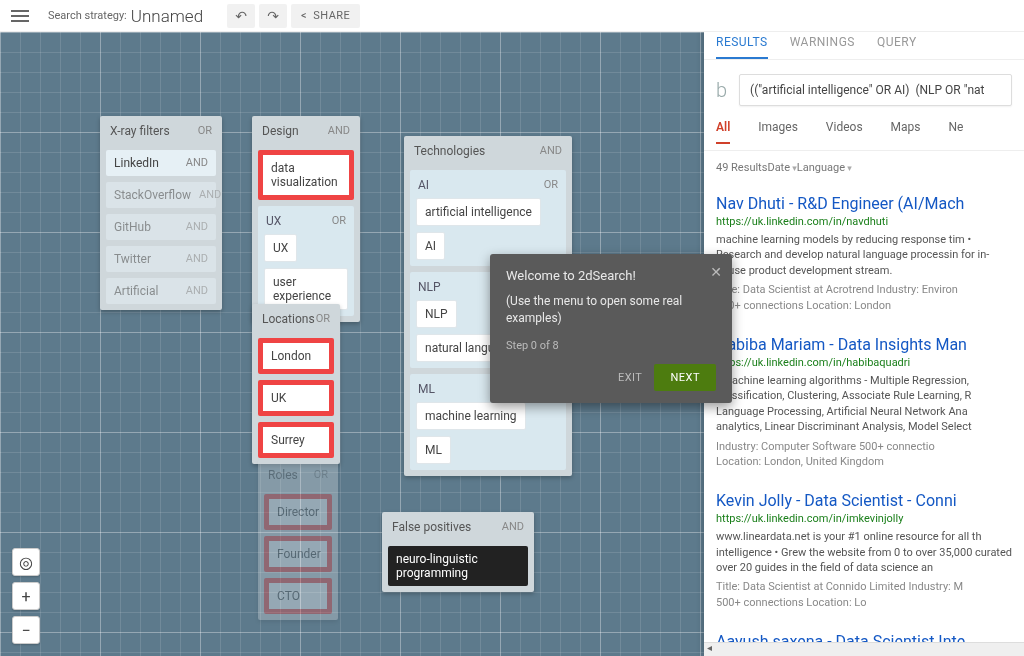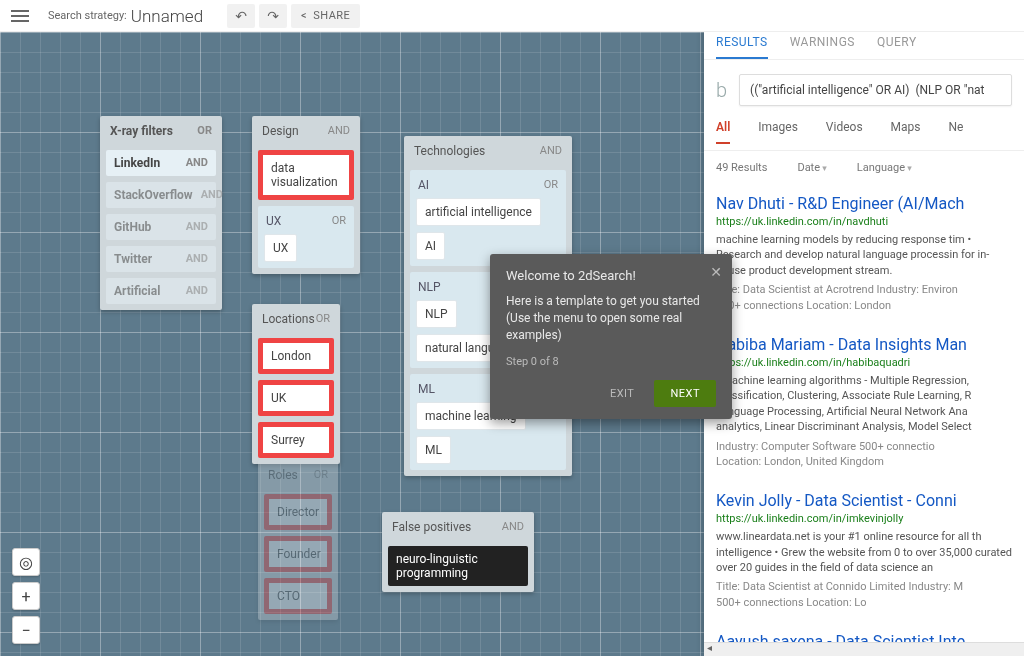--- a/index.html
+++ b/index.html
@@ -42,38 +42,38 @@
 .zoom-ctrl { position: absolute; left: 12px; bottom: 12px; display: flex; flex-direction: column; gap: 6px; }
 .zoom-btn { width: 28px; height: 28px; background: #fff; border: 1px solid #ccc; border-radius: 3px; box-shadow: 0 1px 2px rgba(0,0,0,0.2); cursor: pointer; font-size: 16px; color: #444; display:flex;align-items:center;justify-content:center;}
 
 
 .tour { position: absolute; background: #5a5a5a; color: #e8e8e8; border-radius: 3px; box-shadow: 0 4px 12px rgba(0,0,0,0.4); padding: 14px 16px 12px; width: 242px; font-size: 12px; z-index: 20; }
 .tour::before { content:""; position:absolute; left:-8px; top:72px; border:8px solid transparent; border-right-color:#5a5a5a; }
 .tour-title { font-size: 13px; margin-bottom: 10px; }
 .tour-close { position: absolute; right: 10px; top: 10px; color: #bbb; cursor: pointer; font-size: 14px; }
 .tour-body { line-height: 1.4; margin-bottom: 12px; }
 .tour-step { color: #bbb; font-size: 11px; margin-bottom: 12px; }
-.tour-actions { display: flex; justify-content: flex-end; gap: 20px; align-items: center; }
+.tour-actions { display: flex; justify-content: flex-end; gap: 12px; align-items: center; }
 .tour-exit { color: #bbb; font-size: 11px; letter-spacing: 0.5px; cursor: pointer; }
 .tour-next { background: #4d7c0f; color: #fff; border: none; padding: 7px 16px; border-radius: 2px; font-size: 11px; letter-spacing: 0.5px; cursor: pointer; }
 
 
 .sidepanel { position: absolute; top: 0; right: 0; width: 320px; bottom: 0; background: #fff; box-shadow: -2px 0 6px rgba(0,0,0,0.18); z-index: 5; overflow: hidden; display:flex; flex-direction:column;}
 .sp-top { padding: 8px 12px 0; }
 .sp-engine { display: flex; align-items: center; gap: 8px; font-size: 13px; color: #555; padding-bottom: 6px;}
 .sp-tabs { display: flex; gap: 22px; font-size: 12px; color: #999; letter-spacing: 0.5px; padding: 6px 12px 0; border-bottom: 1px solid #eee; }
 .sp-tab { padding-bottom: 8px; cursor: pointer; }
 .sp-tab.active { color: #2a7ad1; border-bottom: 2px solid #2a7ad1; }
 .sp-searchbar { display:flex; align-items:center; gap:12px; padding: 14px 12px; }
 .bing-logo { font-size: 20px; color: #9aa; font-weight:300;}
 .sp-query { flex:1; border:1px solid #ddd; border-radius:2px; padding:8px 10px; font-size:12px; color:#444; box-shadow:0 1px 2px rgba(0,0,0,0.06);}
 .sp-subtabs { display:flex; gap:28px; padding: 0 12px 6px; font-size:12px; color:#666; border-bottom:1px solid #eee;}
 .sp-subtab { padding-bottom:8px; cursor:pointer;}
 .sp-subtab.active { color:#d0402a; border-bottom:2px solid #d0402a; font-weight:600;}
-.sp-filters { display:flex; gap:30px; padding:10px 12px; font-size:11px; color:#777;}
+.sp-filters { display:flex; padding:10px 12px; font-size:11px; color:#777;}
 .sp-filters span::after{ content:" ▾"; font-size:9px; color:#aaa;}
 .sp-filters .count::after{content:"";}
 .results { padding: 0 12px 20px; overflow-y:auto; flex:1; font-size:12px;}
 .result { padding: 10px 0 12px; }
 .r-title { color:#1458c4; font-size:16px; margin-bottom:2px; cursor:pointer;}
 .r-url { color:#1a7f1a; font-size:11px; margin-bottom:4px;}
 .r-snippet { color:#555; font-size:11px; line-height:1.4; margin-bottom:4px;}
 .r-meta { color:#888; font-size:11px; line-height:1.4;}
 .scroll-hint{position:absolute;bottom:0;left:0;right:0;height:14px;background:#efefef;border-top:1px solid #ddd;}
 .scroll-hint::before{content:"◂";position:absolute;left:3px;top:-1px;font-size:10px;color:#666;}
@@ -94,21 +94,21 @@
     <button class="toolbar-btn">↷</button>
     <button class="toolbar-btn share-btn">
         <span>&lt;</span>
         <span>SHARE</span>
       </button>
   </div>
 </div>
 
 <div class="canvas">
 
-  <div class="node" style="left:100px; top:84px; width:122px;font-weight:bold;">
+  <div class="node" style="left:100px; top:84px; width:122px;">
     <div class="node-header">
         <span>X-ray filters</span>
         <span class="op">OR</span>
       </div>
     <div class="node-body">
       <div class="chip">
           <span>LinkedIn</span>
           <span class="op">AND</span>
         </div>
       <div class="chip" style="opacity:.5">
@@ -138,20 +138,23 @@
     <div class="node-body">
       <div class="chip plain">data visualization</div>
       <div class="subgroup">
         <div class="subgroup-header">
             <span>UX</span>
             <span class="op">OR</span>
           </div>
         <div class="chip-row">
           <div class="chip">UX</div>
         </div>
+        <div class="chip-row" style="margin-top:6px;">
+          <div class="chip">user experience</div>
+        </div>
       </div>
     </div>
   </div>
 
   <div class="node" style="left:252px; top:272px; width:88px;">
     <div class="node-header">
         <span>Locations</span>
         <span class="op">OR</span>
       </div>
     <div class="node-body">
@@ -232,21 +235,20 @@
     <button class="zoom-btn">◎</button>
     <button class="zoom-btn">+</button>
     <button class="zoom-btn">−</button>
   </div>
 </div>
 
 <div class="tour" style="left:490px; top:254px;">
   <span class="tour-close">✕</span>
   <div class="tour-title">Welcome to 2dSearch!</div>
   <div class="tour-body">
-    <div>Here is a template to get you started</div>
     <div>(Use the menu to open some real examples)</div>
   </div>
   <div class="tour-step">Step 0 of 8</div>
   <div class="tour-actions">
     <span class="tour-exit">EXIT</span>
     <button class="tour-next">NEXT</button>
   </div>
 </div>
 
 <div class="sidepanel">

